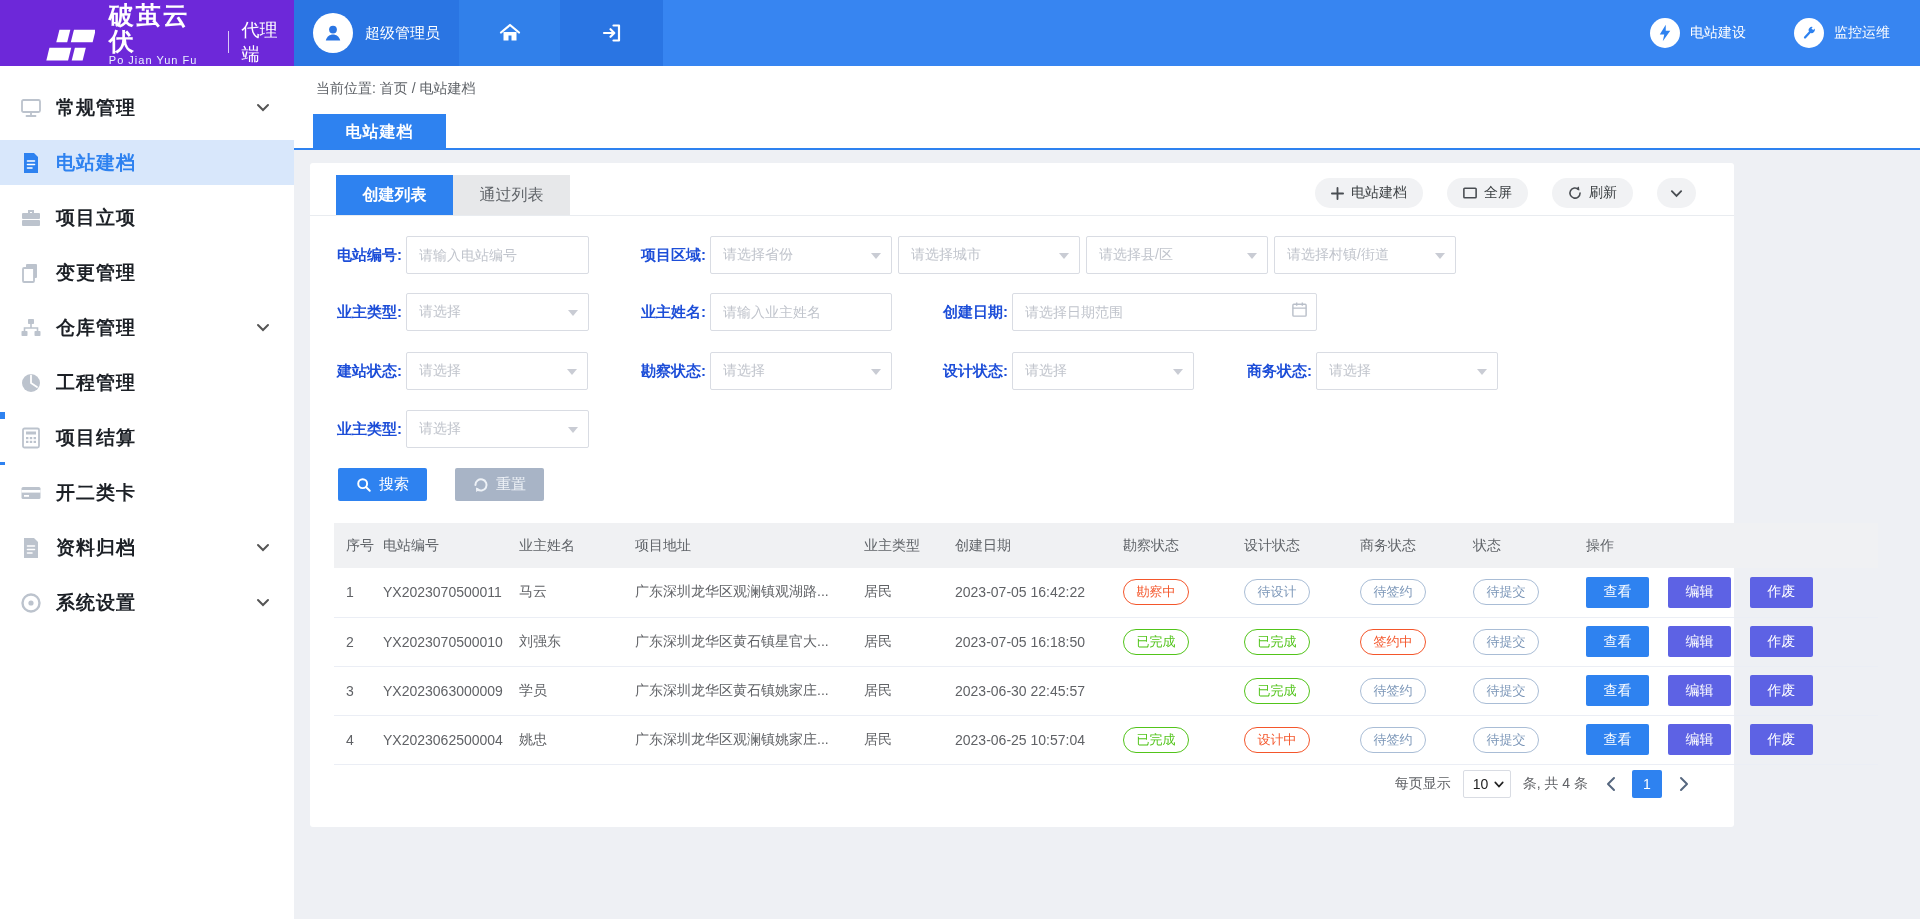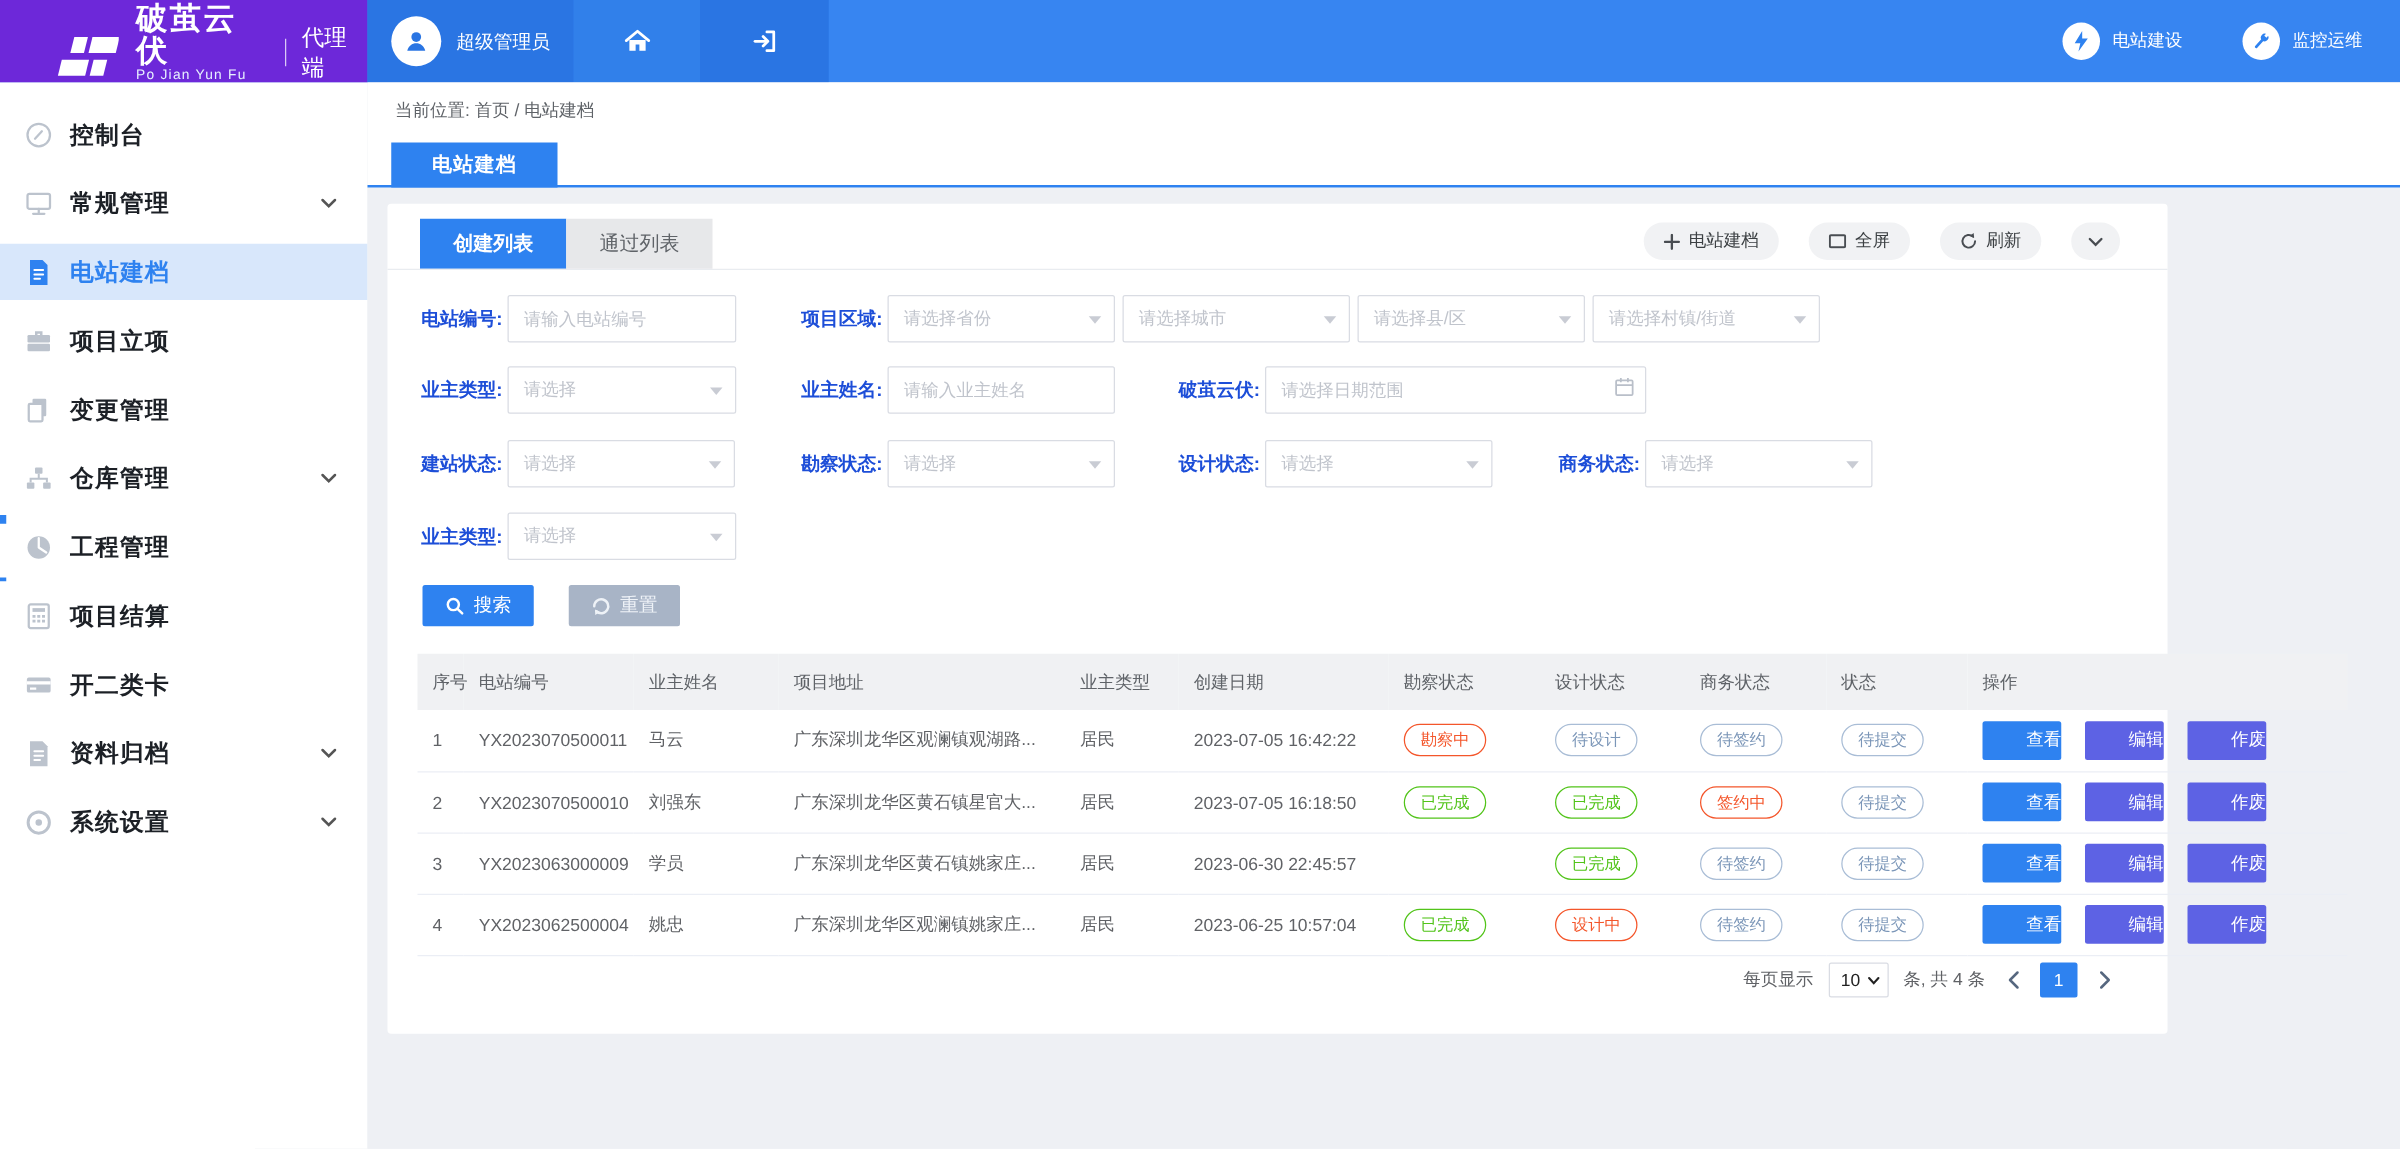--- a/index.html
+++ b/index.html
@@ -83,21 +83,21 @@
   .dtable thead tr { height:45px; background:#f0f1f3; }
   .dtable th { font-weight:400; font-size:14px; color:#5f6368; text-align:left; padding-left:12px; white-space:nowrap; }
   .dtable tbody tr { height:49px; border-bottom:1px solid #ebeef5; }
   .dtable td { font-size:14px; color:#606266; padding-left:12px; white-space:nowrap; overflow:hidden; }
   .pill { display:inline-block; min-width:66px; padding:0 10px; height:26px; line-height:24px; border-radius:13px;
           border:1px solid #a9bdd6; color:#7b96b8; font-size:13px; text-align:center; }
   .pill--orange { color:#f4562b; border-color:#f4562b; }
   .pill--green  { color:#52c41a; border-color:#52c41a; }
   .pill--pending{ color:#7b96b8; border-color:#a9bdd6; }
   .abtn { display:inline-block; width:63px; height:31px; border:none; border-radius:2px; background:#5d62e4; color:#fff;
-          font-size:14px; cursor:pointer; margin-right:15px; font-family:Liberation Sans, sans-serif;text-align:right; }
+          font-size:14px; cursor:pointer; margin-right:15px; font-family:Liberation Sans, sans-serif; }
   .abtn.view { background:#2e82f0; }
   
   .pager { position:absolute; top:607px; right:40px; height:28px; display:flex; align-items:center; gap:12px;
            font-size:14px; color:#606266; }
   .pp-select { position:relative; width:48px; height:28px; border:1px solid #d9dce3; border-radius:2px; background:#fff;
                display:flex; align-items:center; padding-left:9px; gap:6px; color:#222; cursor:pointer; }
   .pg-arrow { width:20px; height:20px; display:flex; align-items:center; justify-content:center; color:#56677f; cursor:pointer; }
   .pg-num { width:30px; height:28px; background:#2e82f0; color:#fff; border-radius:2px; display:flex; align-items:center;
             justify-content:center; cursor:pointer; }
   svg { display:block; }
@@ -167,29 +167,20 @@
       </span>
       <span class="nlabel">监控运维</span>
     </div>
   </div>
 </div>
 
 <div class="sidebar">
   <div class="side-item">
     <span class="side-icon">
       <svg viewBox="0 0 24 24" width="24" height="24" fill="none" stroke="currentColor" stroke-width="1.8" stroke-linecap="round">
-        <circle cx="12" cy="12" r="9"></circle>
-          <path d="m9 15 5.5-6"></path>
-      </svg>
-      </span>
-    <span class="side-label">控制台</span>
-  </div>
-  <div class="side-item">
-    <span class="side-icon">
-      <svg viewBox="0 0 24 24" width="24" height="24" fill="none" stroke="currentColor" stroke-width="1.8" stroke-linecap="round">
         <rect x="3" y="4" width="18" height="12" rx="1.5"></rect>
           <path d="M12 16v4M7.5 20h9"></path>
       </svg>
       </span>
     <span class="side-label">常规管理</span>
     <span class="side-chev">
       <svg viewBox="0 0 14 9" width="14" height="9" fill="none" stroke="currentColor" stroke-width="2" stroke-linecap="round">
           <path d="m2 2 5 5 5-5"></path>
         </svg>
       </span>
@@ -381,21 +372,21 @@
         <div class="ctrl select" style="width:183px;">
           <span>请选择</span>
             <span class="caret"></span>
         </div>
       </div>
       <div class="fgroup" style="left:328px;">
         <span class="flabel">业主姓名:</span>
         <input class="ctrl" style="width: 182px;" placeholder="请输入业主姓名">
       </div>
       <div class="fgroup" style="left:630px;">
-        <span class="flabel">破茧云伏:</span>
+        <span class="flabel">创建日期:</span>
         <span class="datewrap">
           <input class="ctrl" placeholder="请选择日期范围" style="">
           <span class="cal-icon">
             <svg width="17" height="17" viewBox="0 0 18 18" fill="none" stroke="currentColor" stroke-width="1.5">
               <rect x="2" y="3.5" width="14" height="12.5" rx="1"></rect>
                 <path d="M2 7.5h14M6 1.5v3.5M12 1.5v3.5"></path>
             </svg>
             </span>
         </span>
       </div>

